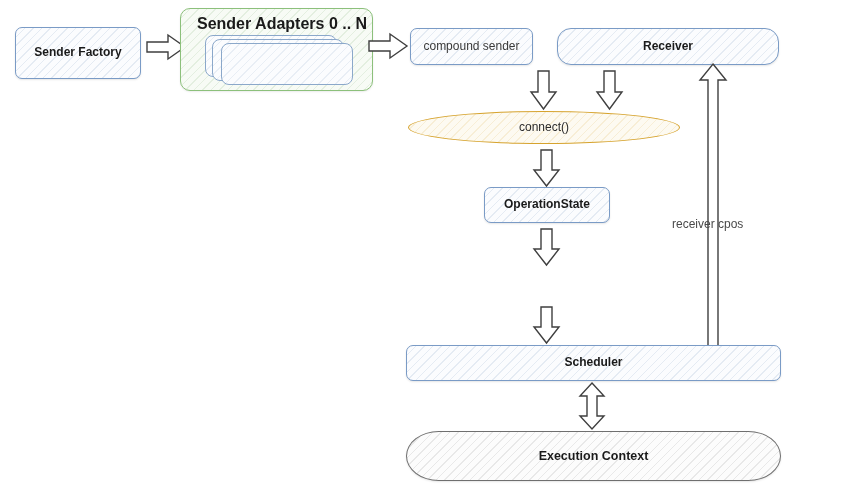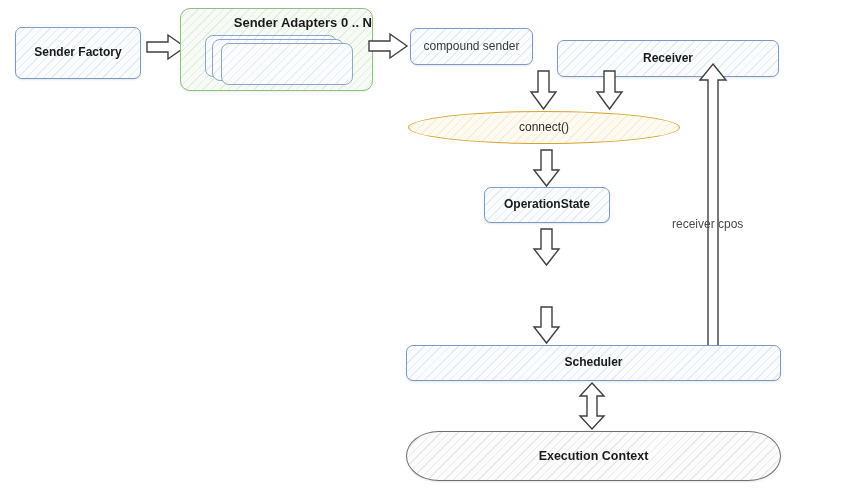--- a/index.html
+++ b/index.html
@@ -68,22 +68,22 @@
       rgba(255,255,255,0) 6px
     );
     display: block;
     box-shadow: 0 1px 2px rgba(0,0,0,0.08);
   }
   .group-title {
     position: absolute;
     top: 6px;
     left: 16px;
     right: 0;
-    text-align: right;
-    font-size: 13px;
+    text-align: left;
+    font-size: 16px;
     font-weight: bold;
     color: #1a1a1a;
     z-index: 3;
   }
   .stack-card {
     position: absolute;
     box-sizing: border-box;
     border: 1px solid #8ba8ca;
     border-radius: 8px;
     background-color: #fbfcfe;
@@ -174,21 +174,21 @@
   </div>
 
   <svg class="arrow-svg" style="left:368px; top:33px;" width="40" height="26" viewBox="0 0 40 26">
     <polygon class="arrow-shape" points="1,8 22,8 22,1 39,13 22,25 22,18 1,18"></polygon>
   </svg>
 
   <div class="node box-blue plain" style="left:410px; top:28px; width:123px; height:37px;">
     <span class="label">compound sender</span>
   </div>
 
-  <div class="node box-blue" style="left:557px; top:40px; width:222px; height:37px;">
+  <div class="node box-blue" style="left:557px; top:28px; width:222px; height:37px;border-radius:14px;">
     <span class="label">Receiver</span>
   </div>
 
   <svg class="arrow-svg" style="left:530px; top:70px;" width="28" height="40" viewBox="0 0 28 40">
     <polygon class="arrow-shape" points="8,1 19,1 19,22 26,22 13.5,39 1,22 8,22"></polygon>
   </svg>
 
   <svg class="arrow-svg" style="left:596px; top:70px;" width="28" height="40" viewBox="0 0 28 40">
     <polygon class="arrow-shape" points="8,1 19,1 19,22 26,22 13.5,39 1,22 8,22"></polygon>
   </svg>

